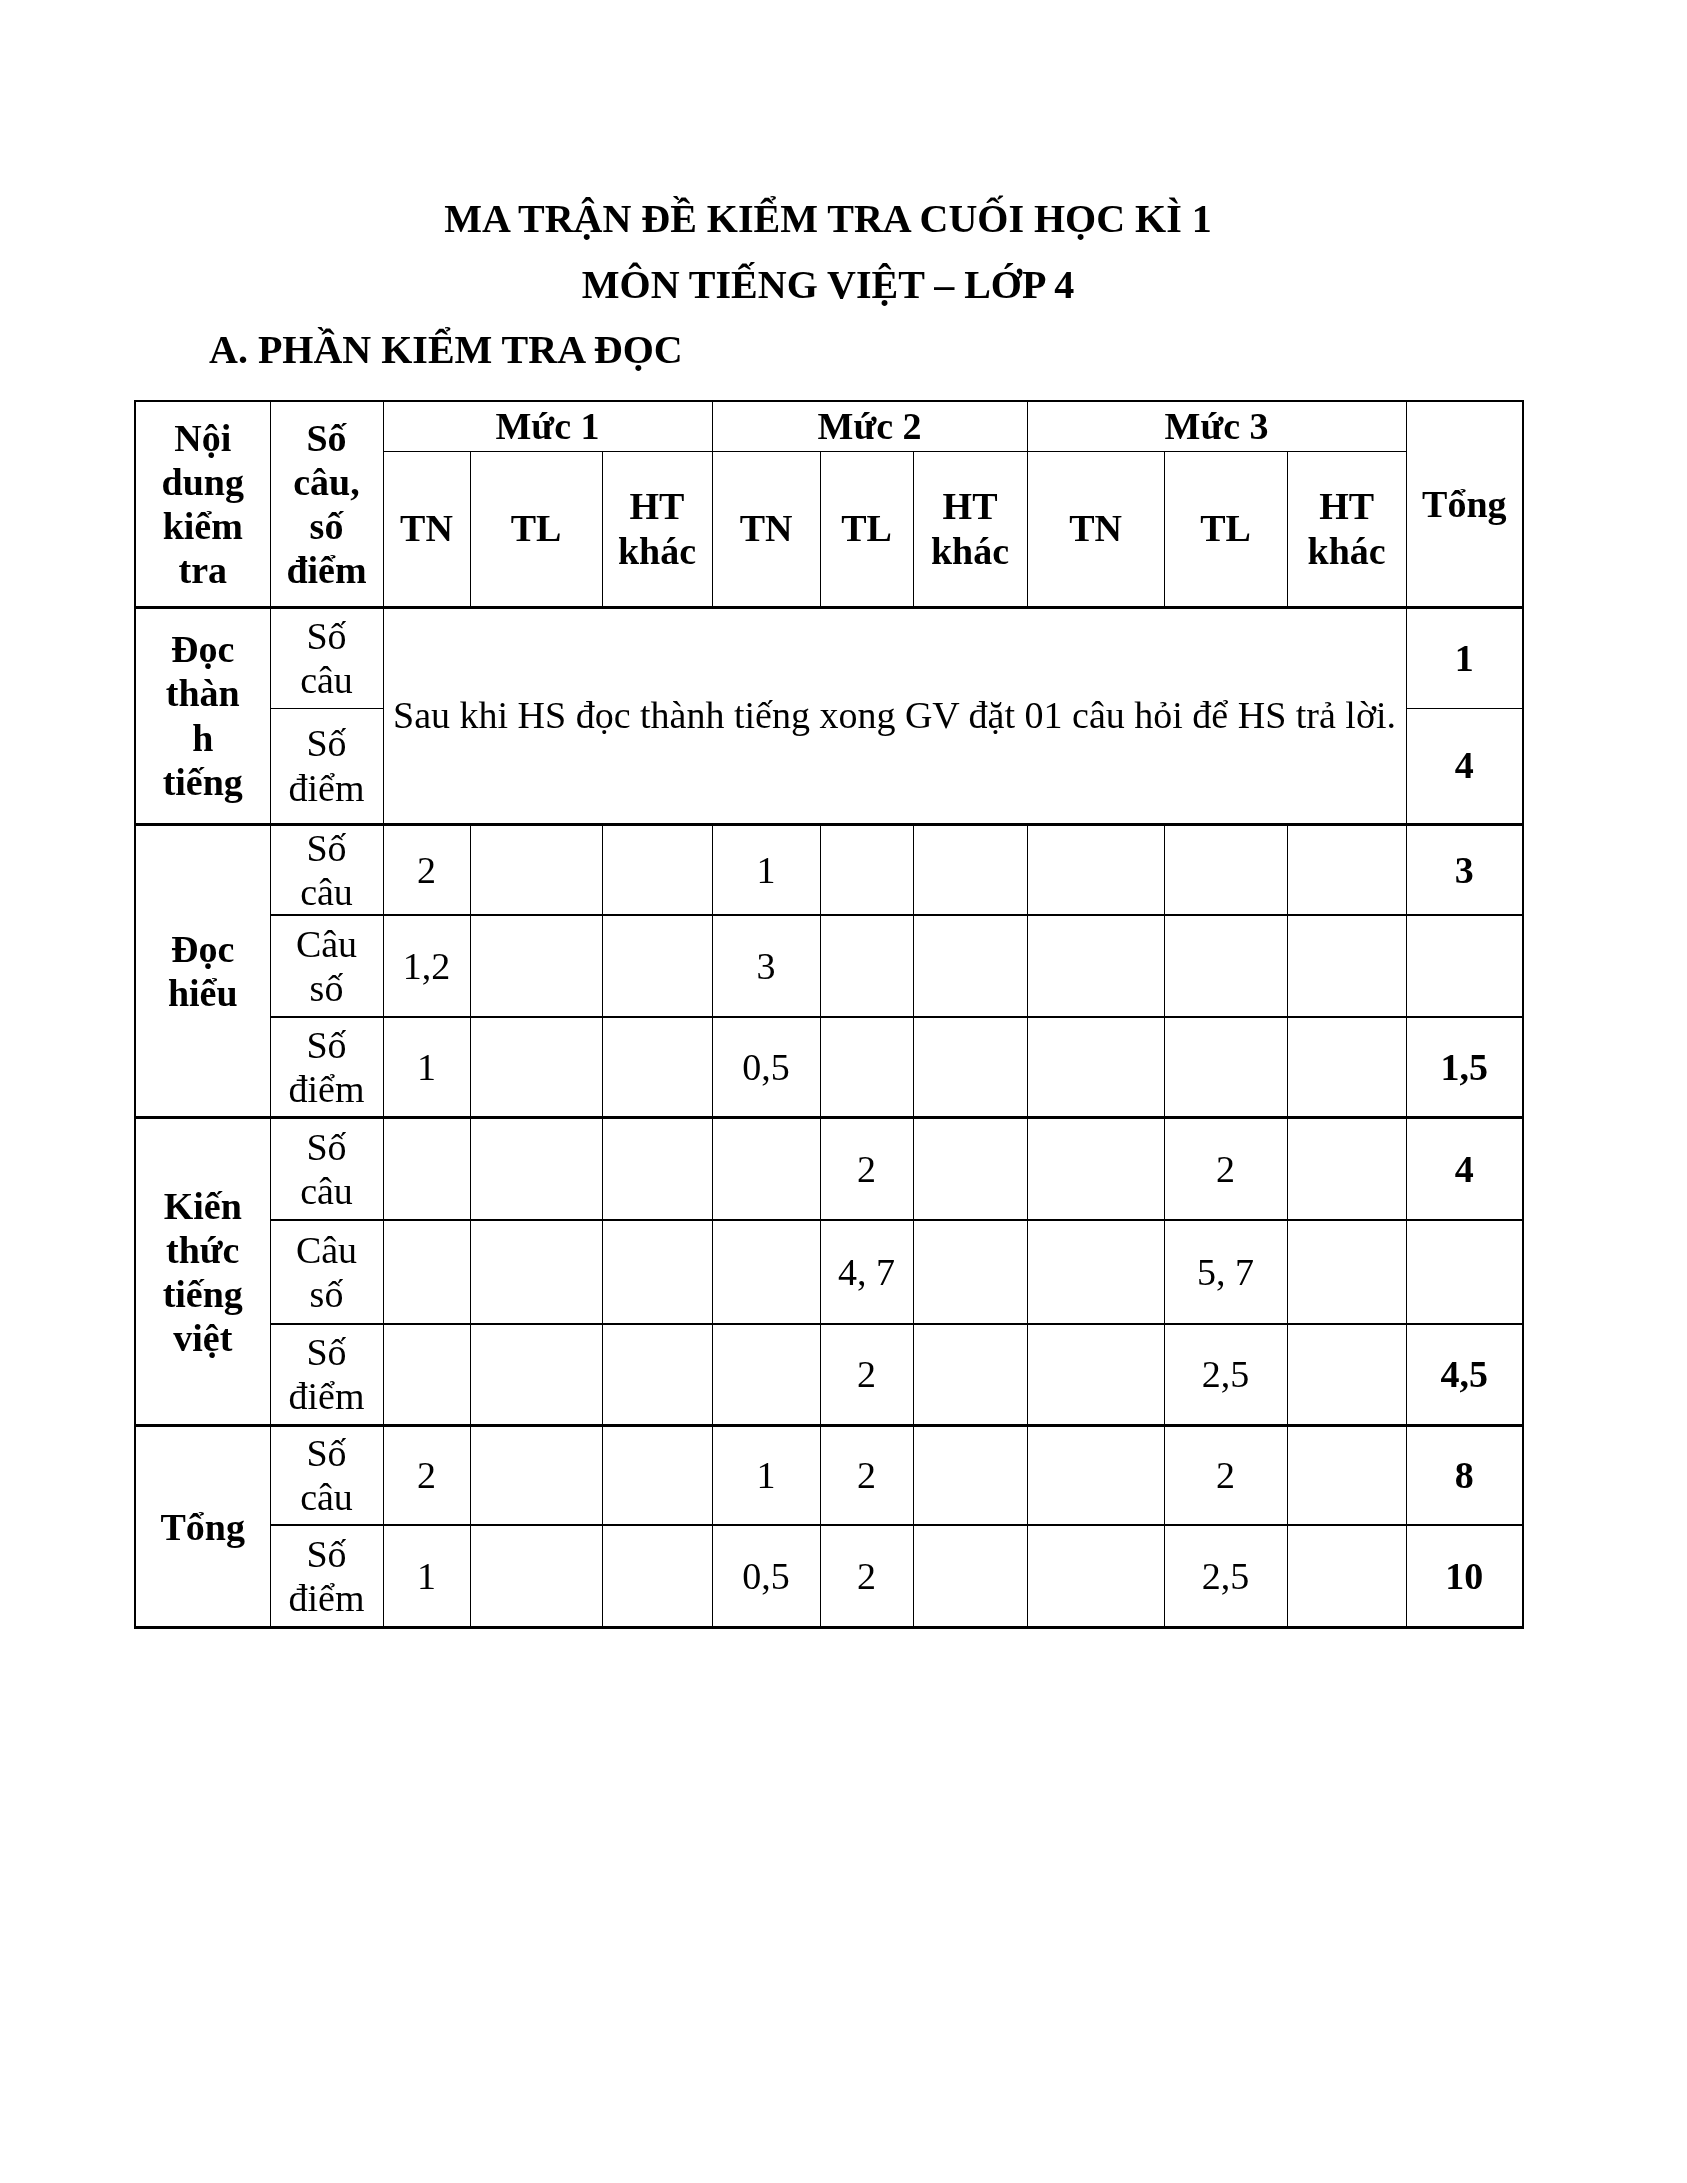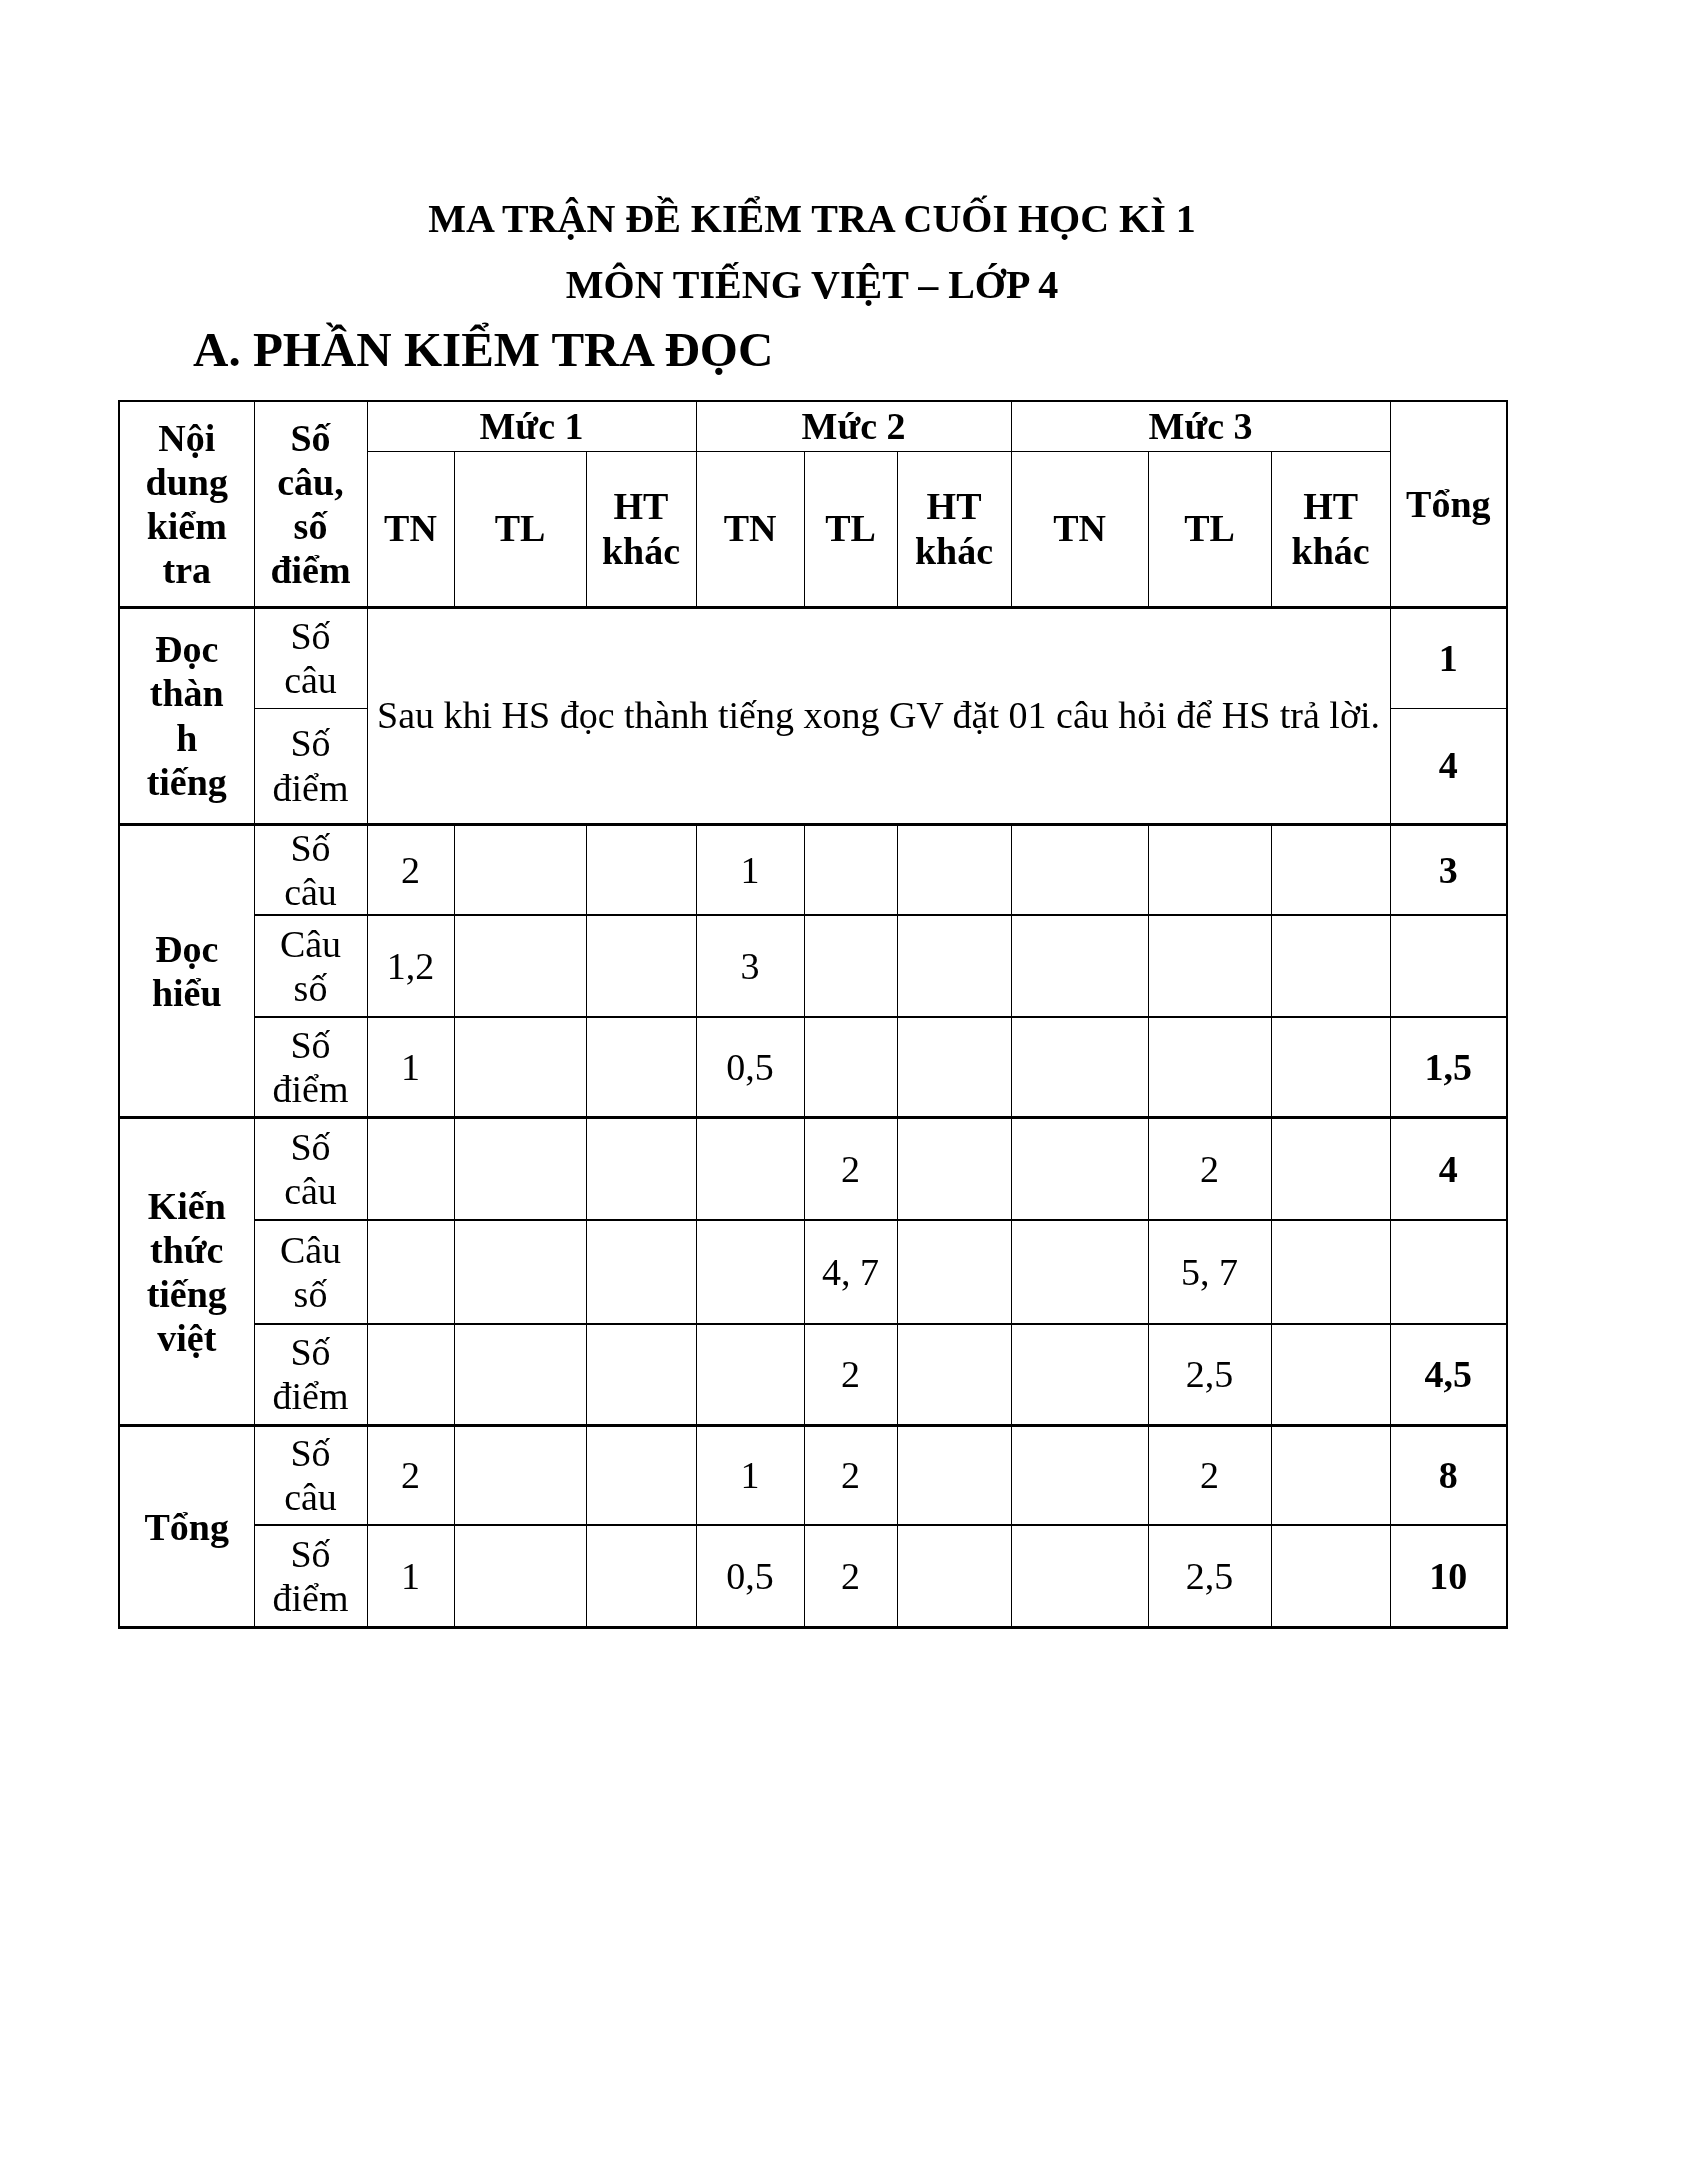--- a/index.html
+++ b/index.html
@@ -9,34 +9,34 @@
   }
   body {
     width: 1687px;
     height: 2183px;
     position: relative;
     font-family: "Liberation Serif", "DejaVu Serif", serif;
     color: #000;
   }
   .content {
     position: absolute;
-    left: 118px;
+    left: 134px;
     top: 195px;
     width: 1388px;
   }
   .title-line {
     font-size: 40px;
     font-weight: bold;
     line-height: 48px;
     text-align: center;
     margin-bottom: 17.5px;
     white-space: nowrap;
   }
   .section-heading {
-    font-size: 49px;
+    font-size: 40px;
     font-weight: bold;
     line-height: 48px;
     text-align: left;
     padding-left: 75px;
     margin-bottom: 0;
     white-space: nowrap;
   }
   table.matrix {
     border-collapse: collapse;
     table-layout: fixed;

